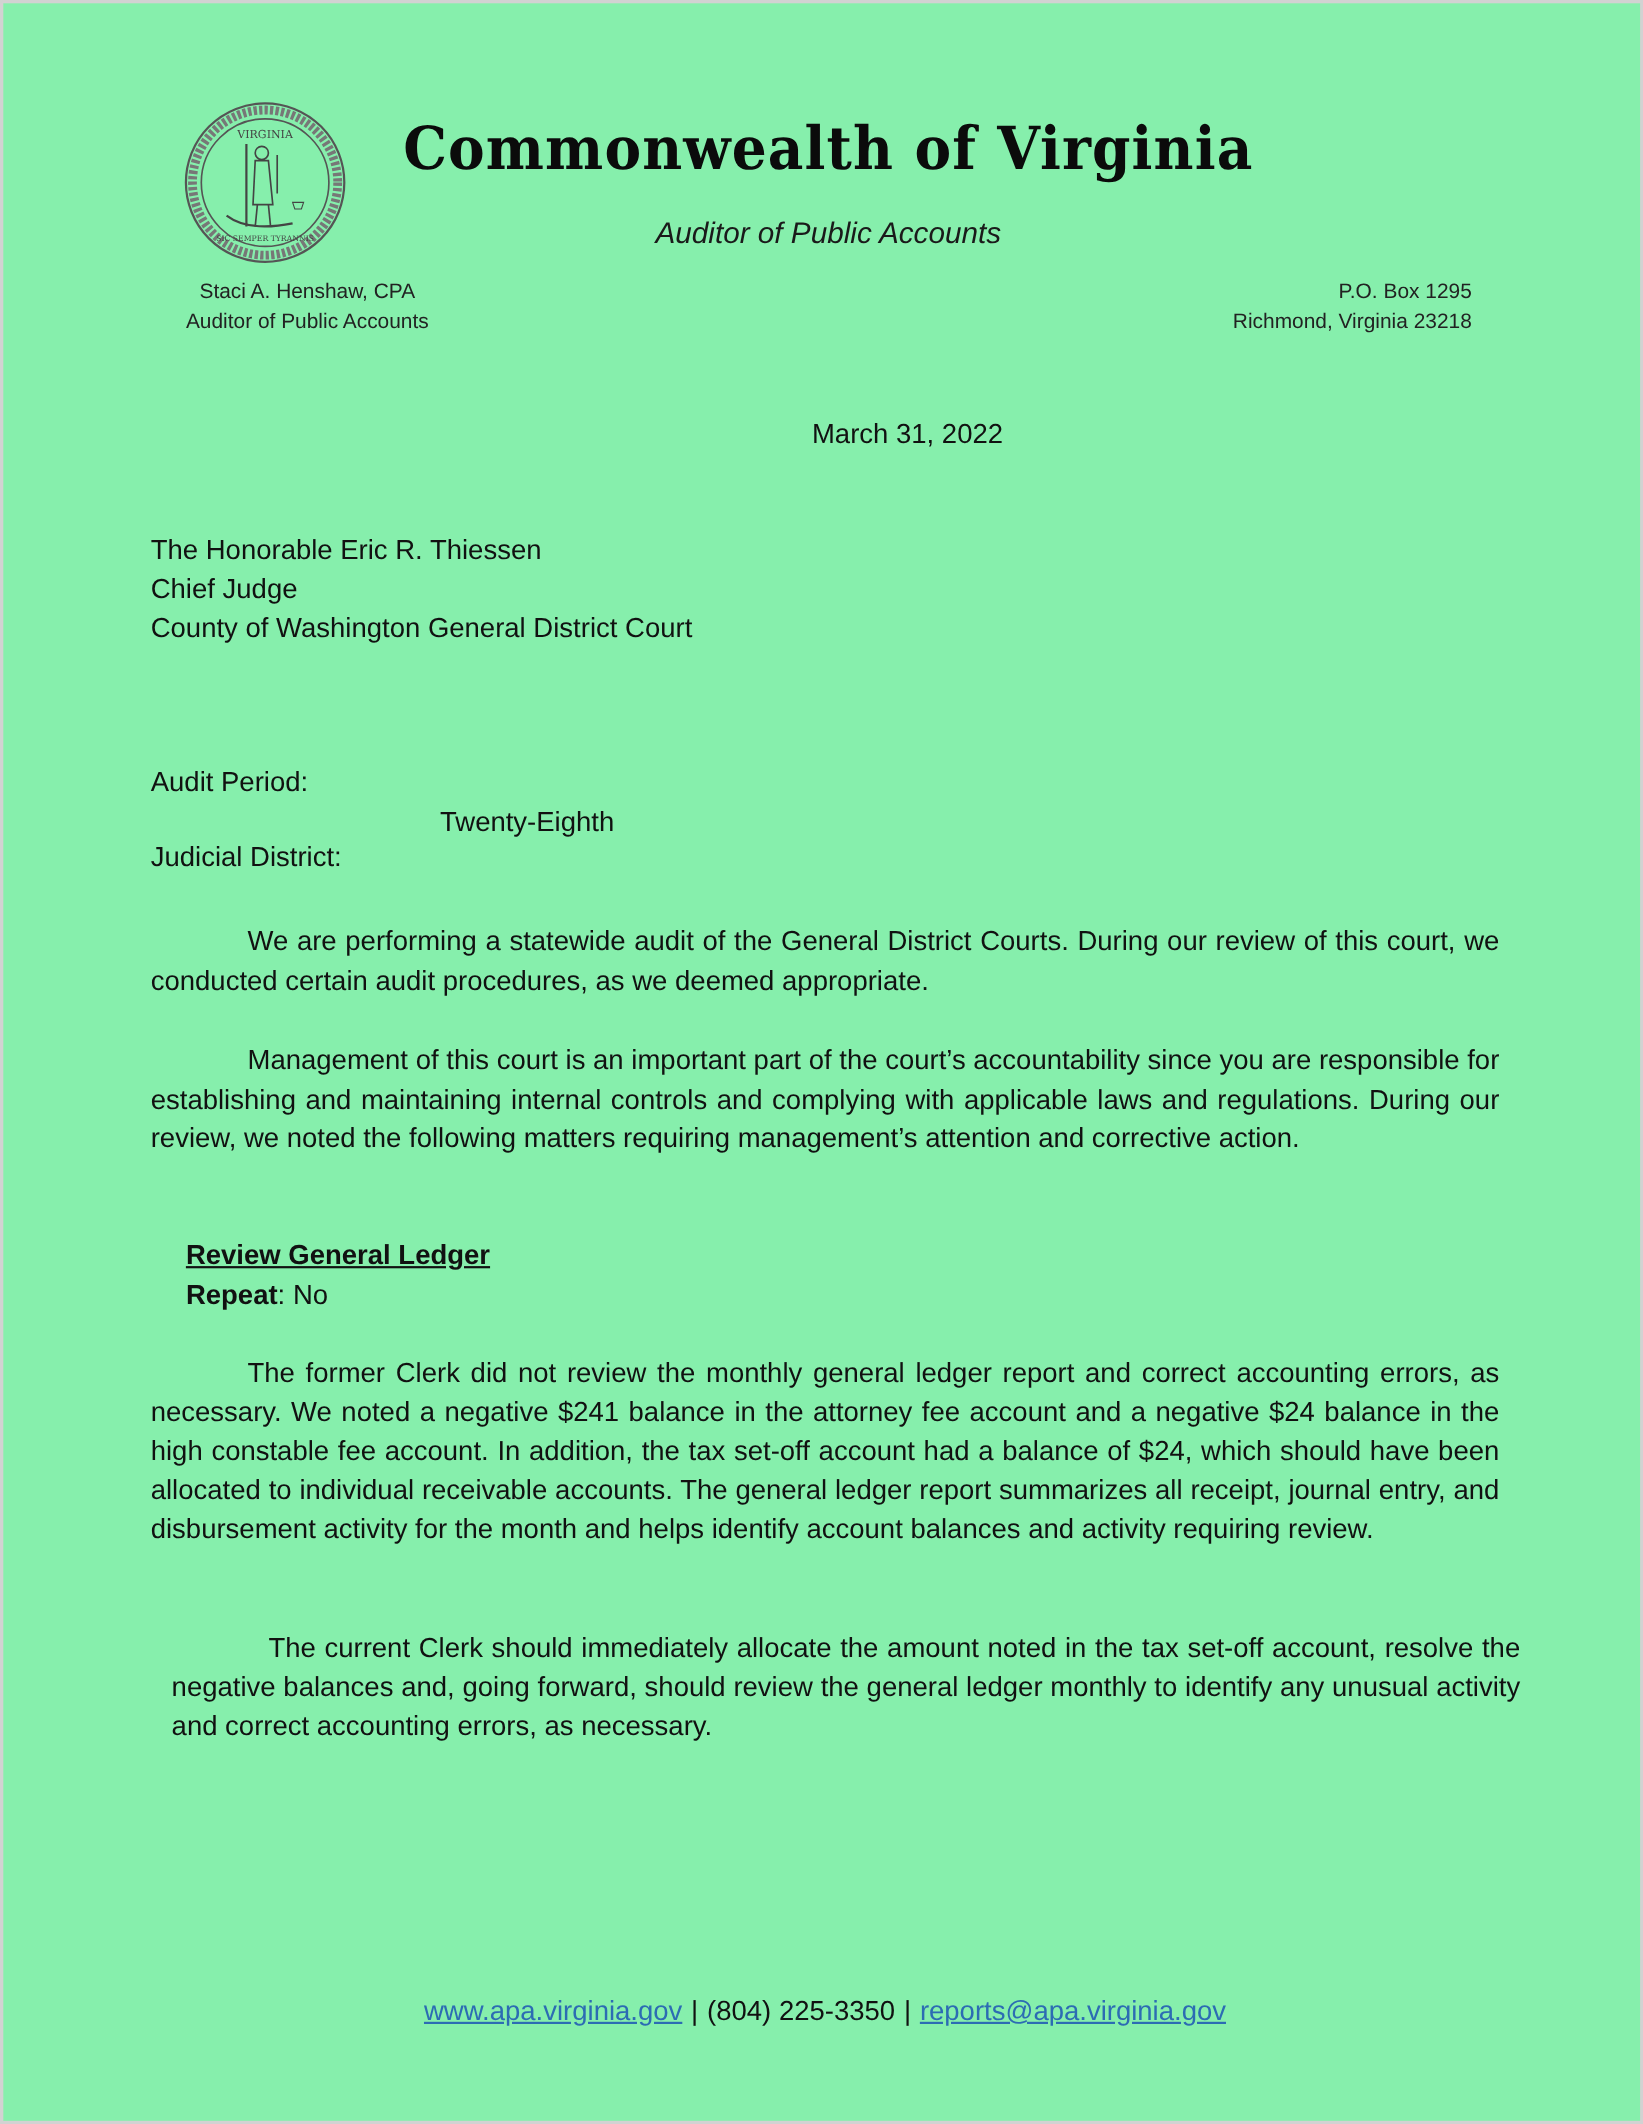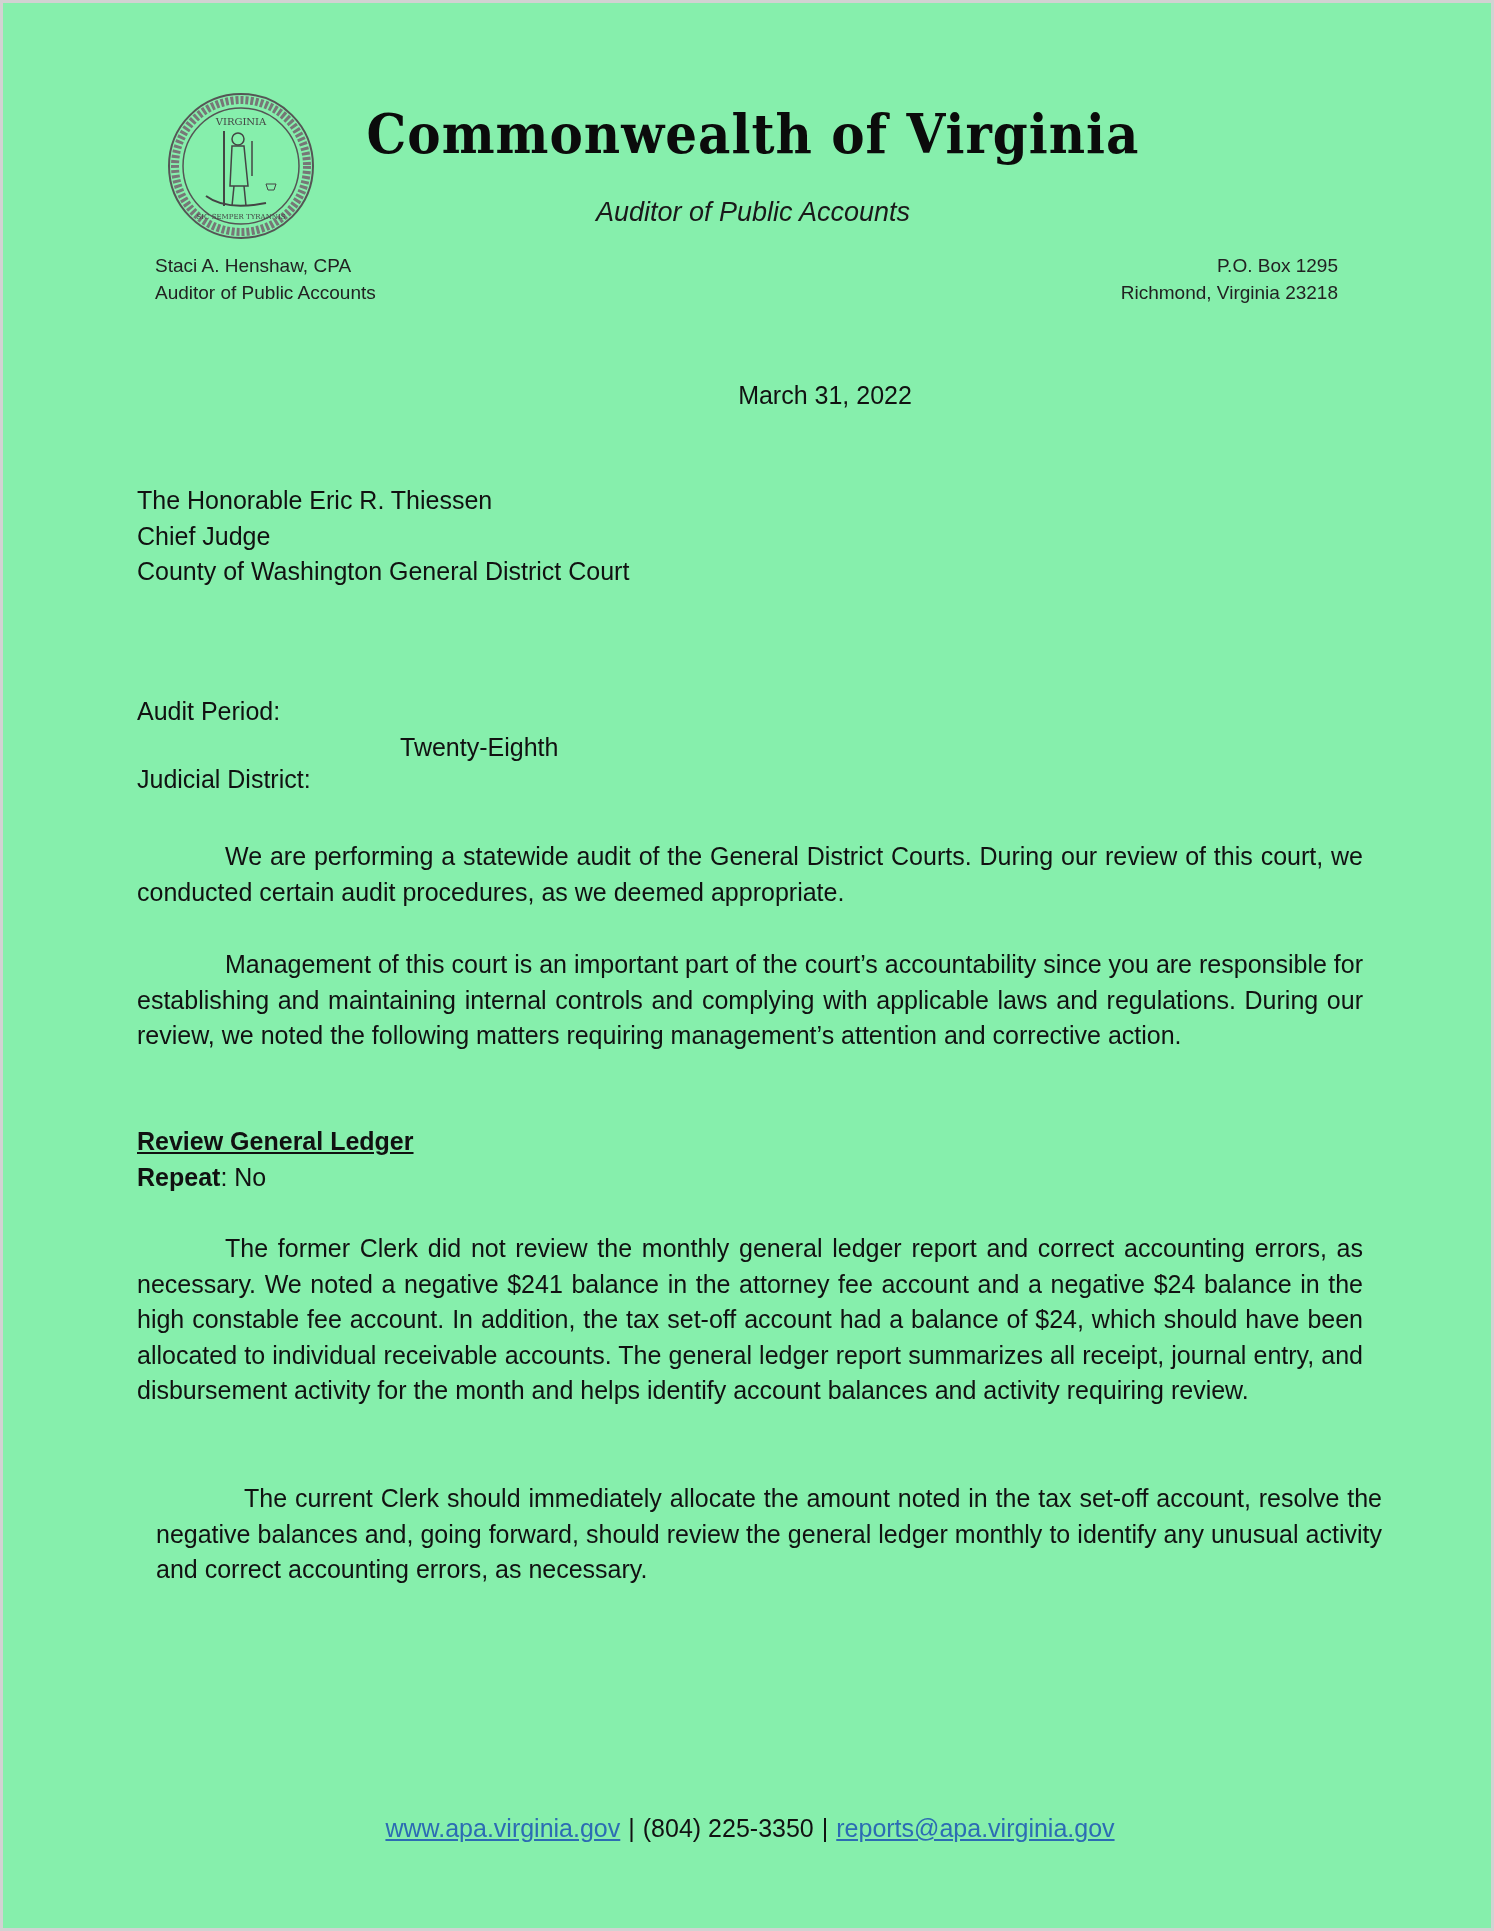--- a/index.html
+++ b/index.html
@@ -19,33 +19,33 @@
     font-family: "DejaVu Serif", "Liberation Serif", serif;
     font-weight: bold; font-size: 50px; letter-spacing: 1px;
     color: #0b0b0b; line-height: 64px;
     transform: scaleY(1.08);
   }
   .subhead {
     position: absolute; left: 330px; width: 840px; top: 192px;
     text-align: center; font-style: italic; font-size: 27px; line-height: 34px;
     color: #1a1a1a;
   }
-  .letterhead-left { position: absolute; left: 152px; top: 249px; font-size: 19px; line-height: 27px; color: #222; }
+  .letterhead-left { position: absolute; left: 166px; top: 249px; font-size: 19px; line-height: 27px; color: #222; text-align: center; }
   .letterhead-right { position: absolute; right: 153px; top: 249px; font-size: 19px; line-height: 27px; color: #222; text-align: right; }
   .date { position: absolute; left: 0; width: 1494px; top: 375px; text-align: center; font-size: 25px; line-height: 35px; padding-left: 150px; box-sizing: border-box; }
   .body-block { position: absolute; left: 134px; width: 1226px; font-size: 25px; line-height: 35.6px; }
   .addressee { top: 480px; }
   .audit-info { top: 659px; }
   .audit-row { display: flex; }
   .audit-label { width: 263px; flex: none; margin-top: 32px; }
   .para { text-align: justify; margin: 0; }
   .para .indent { display: inline-block; width: 88px; }
   .p1 { top: 836px; }
   .p2 { top: 944px; }
-  .finding { top: 1121px; }
+  .finding { top: 1121px; margin-left: 32px; }
   .finding-title { font-weight: bold; text-decoration: underline; }
   .repeat-label { font-weight: bold; }
   .p3 { top: 1228px; }
   .p4 { top: 1478px; margin-left: 19px; }
   .footer { position: absolute; left: 0; width: 1494px; top: 1808px; text-align: center; font-size: 25px; line-height: 34px; color: #111; }
   .footer a { color: #2c6cb3; text-decoration: underline; margin-top: 32px; }
   .sep { padding: 0 8px; }
 </style>
 </head>
 <body>

